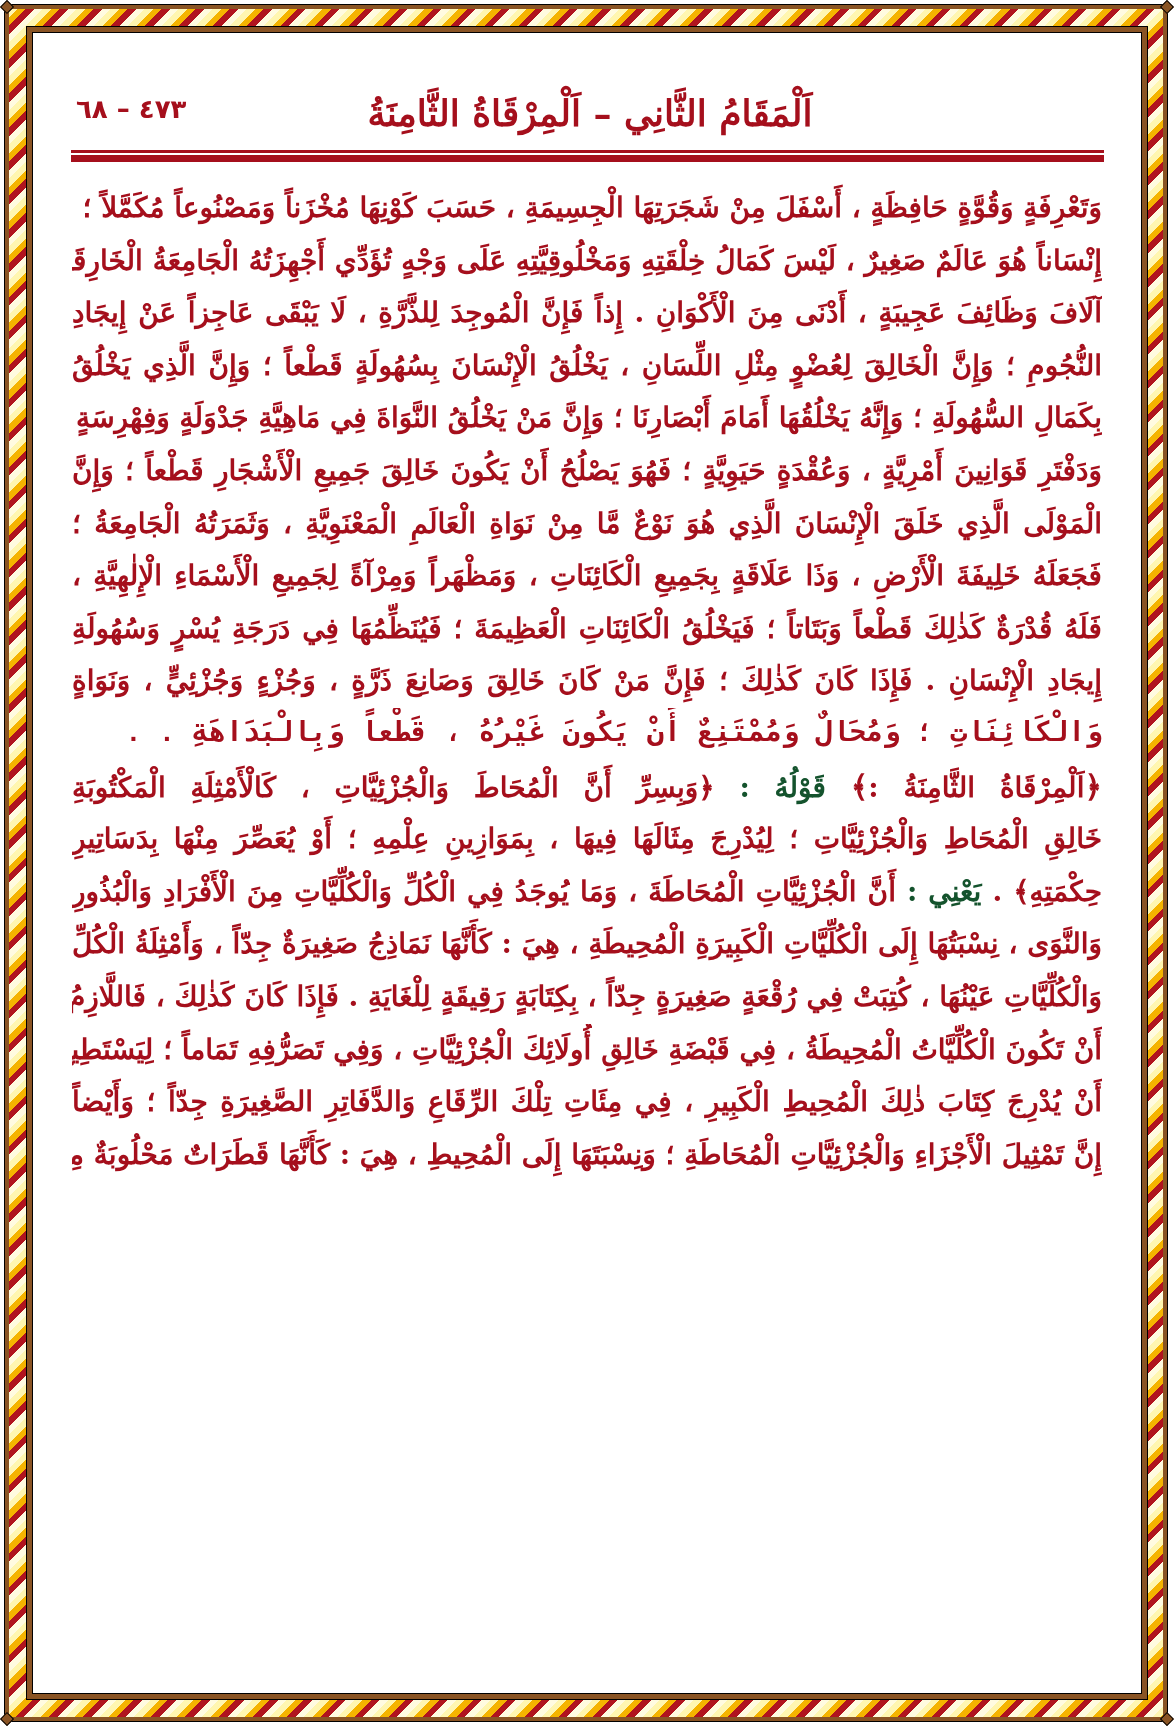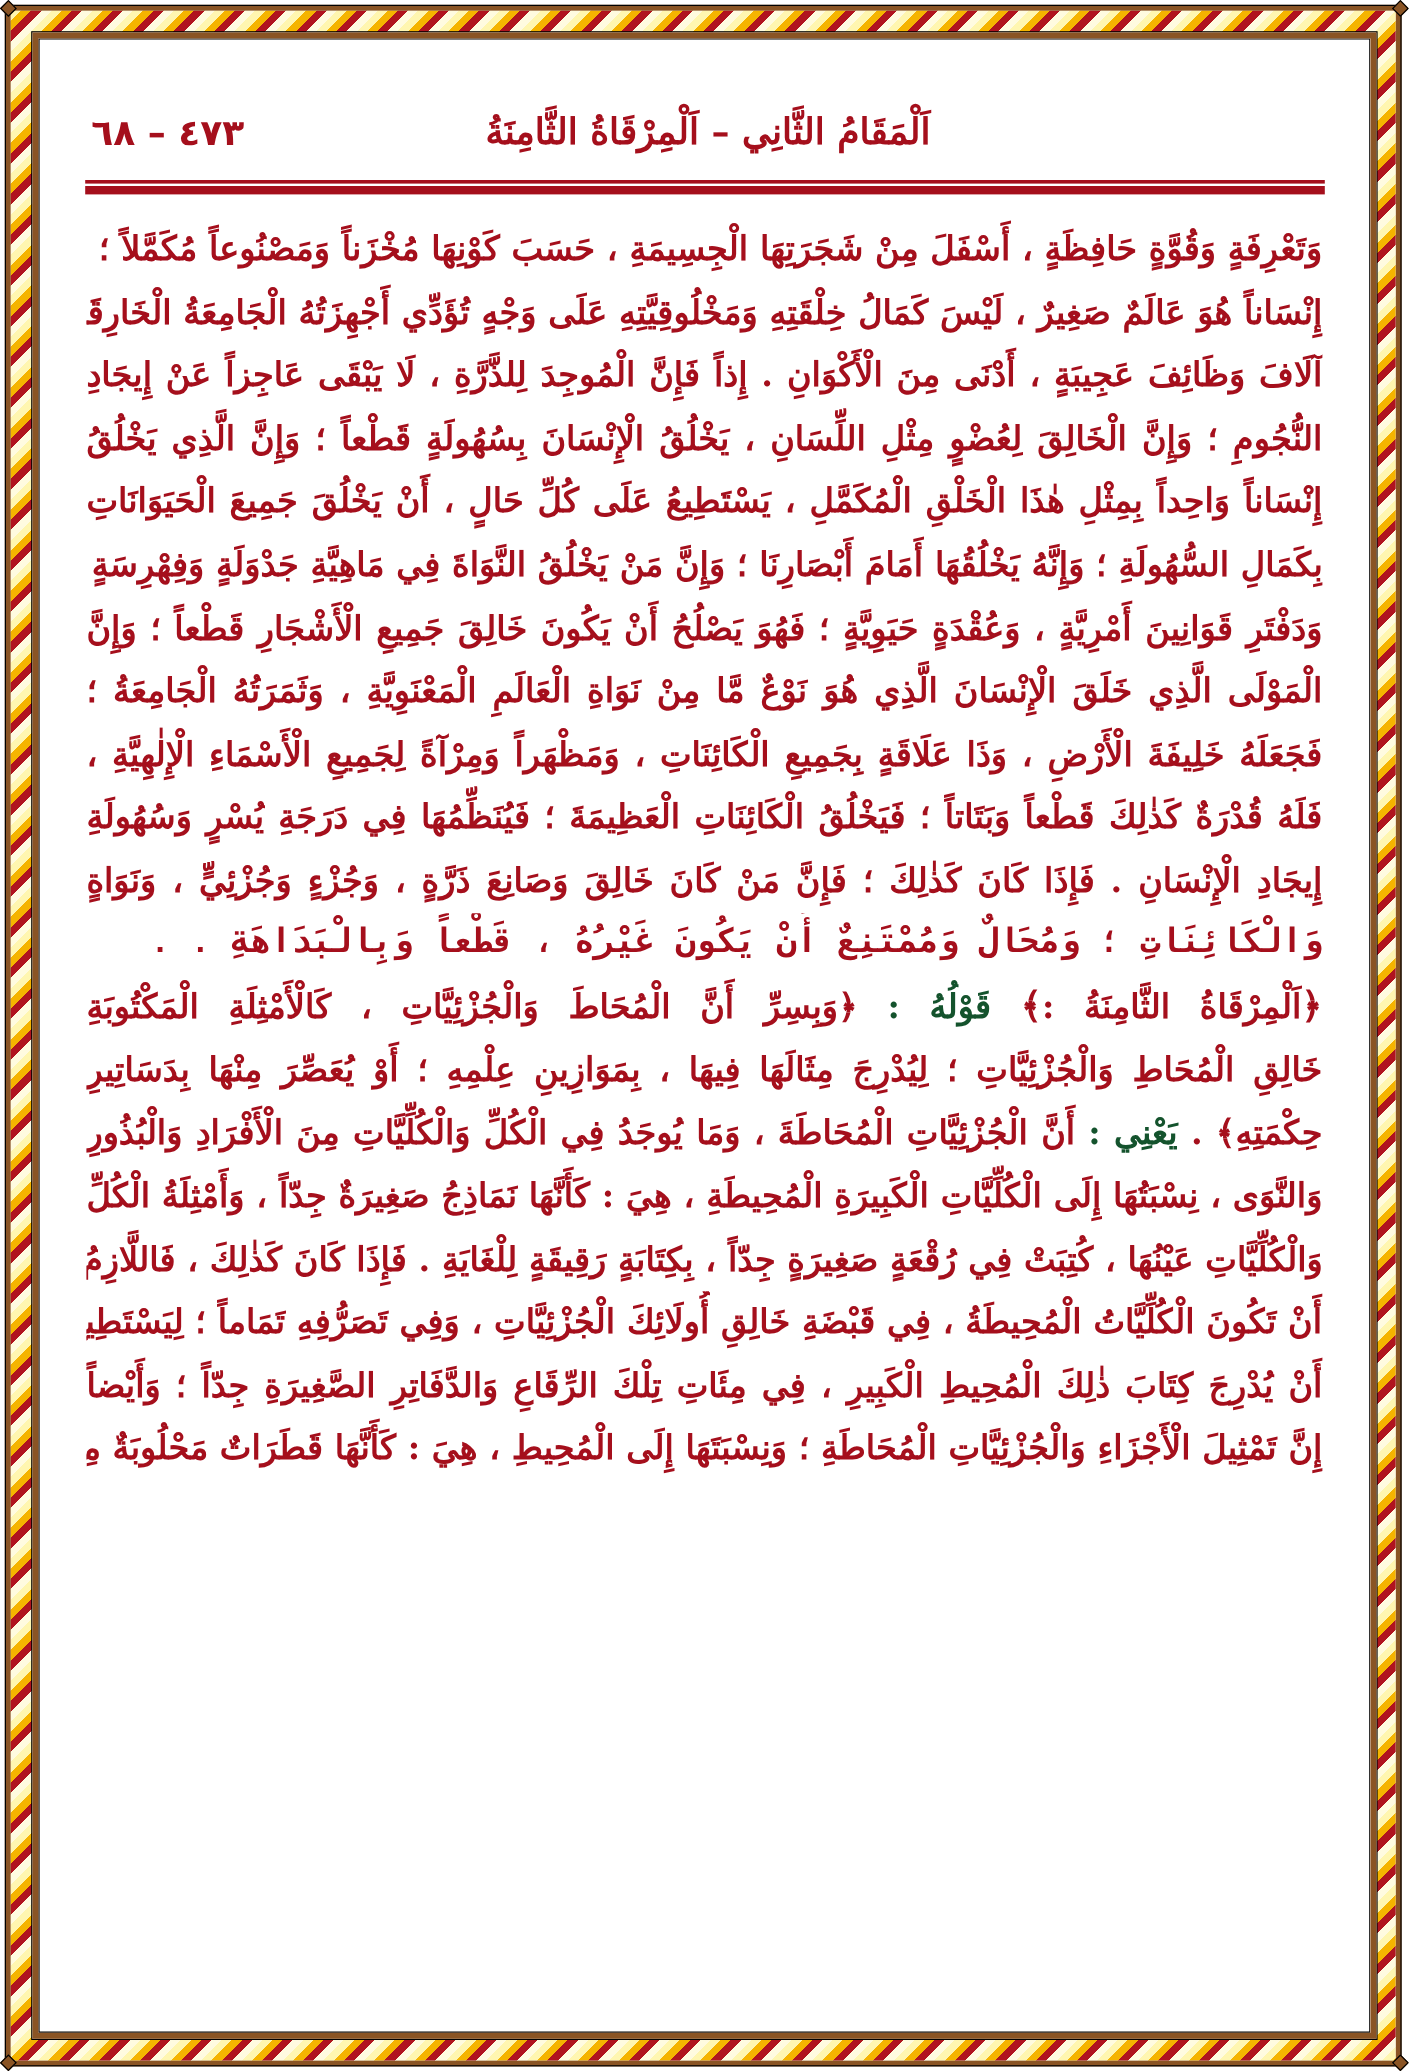--- a/index.html
+++ b/index.html
@@ -29,25 +29,25 @@
     position:absolute; width:8px; height:8px; background:#8a5424;
     border:1px solid #000; transform:rotate(45deg);
   }
 
   .header {
     position:absolute; left:76px; top:88px; width:1028px; height:50px;
     direction:rtl;
   }
   .header-title {
     position:absolute; right:0; left:0; text-align:center; top:4px;
-    font-family:"DejaVu Serif", serif; font-weight:bold; font-size:30px; color:#a50f1c;
+    font-family:"DejaVu Serif", serif; font-weight:bold; font-size:36px; color:#a50f1c;
   }
   .header-page {
     position:absolute; left:0; top:6px; direction:ltr;
-    font-family:"DejaVu Sans", sans-serif; font-weight:bold; font-size:30px; color:#a50f1c;
+    font-family:"DejaVu Sans", sans-serif; font-weight:bold; font-size:26px; color:#a50f1c;
   }
   .header-rule-thin {
     position:absolute; left:71px; top:150px; width:1033px; height:3px; background:#a50f1c;
   }
   .header-rule-thick {
     position:absolute; left:71px; top:155px; width:1033px; height:7px; background:#a50f1c;
   }
 
   .body-text {
     position:absolute; left:72px; top:182px; width:1030px;
@@ -77,21 +77,20 @@
 </div>
 <div class="header-rule-thin"></div>
 <div class="header-rule-thick"></div>
 
 <div class="body-text">
 
   <span class="line">وَتَعْرِفَةٍ وَقُوَّةٍ حَافِظَةٍ ، أَسْفَلَ مِنْ شَجَرَتِهَا الْجِسِيمَةِ ، حَسَبَ كَوْنِهَا مُخْزَناً وَمَصْنُوعاً مُكَمَّلاً ؛ وَأَنَّ</span>
   <span class="line">إِنْسَاناً هُوَ عَالَمٌ صَغِيرٌ ، لَيْسَ كَمَالُ خِلْقَتِهِ وَمَخْلُوقِيَّتِهِ عَلَى وَجْهٍ تُؤَدِّي أَجْهِزَتُهُ الْجَامِعَةُ الْخَارِقَةُ ،</span>
   <span class="line">آلَافَ وَظَائِفَ عَجِيبَةٍ ، أَدْنَى مِنَ الْأَكْوَانِ . إِذاً فَإِنَّ الْمُوجِدَ لِلذَّرَّةِ ، لَا يَبْقَى عَاجِزاً عَنْ إِيجَادِ</span>
   <span class="line">النُّجُومِ ؛ وَإِنَّ الْخَالِقَ لِعُضْوٍ مِثْلِ اللِّسَانِ ، يَخْلُقُ الْإِنْسَانَ بِسُهُولَةٍ قَطْعاً ؛ وَإِنَّ الَّذِي يَخْلُقُ</span>
-  <span class="line">إِنْسَاناً وَاحِداً بِمِثْلِ هٰذَا الْخَلْقِ الْمُكَمَّلِ ، يَسْتَطِيعُ عَلَى كُلِّ حَالٍ ، أَنْ يَخْلُقَ جَمِيعَ الْحَيَوَانَاتِ</span>
   <span class="line">بِكَمَالِ السُّهُولَةِ ؛ وَإِنَّهُ يَخْلُقُهَا أَمَامَ أَبْصَارِنَا ؛ وَإِنَّ مَنْ يَخْلُقُ النَّوَاةَ فِي مَاهِيَّةِ جَدْوَلَةٍ وَفِهْرِسَةٍ ،</span>
   <span class="line">وَدَفْتَرِ قَوَانِينَ أَمْرِيَّةٍ ، وَعُقْدَةٍ حَيَوِيَّةٍ ؛ فَهُوَ يَصْلُحُ أَنْ يَكُونَ خَالِقَ جَمِيعِ الْأَشْجَارِ قَطْعاً ؛ وَإِنَّ</span>
   <span class="line">الْمَوْلَى الَّذِي خَلَقَ الْإِنْسَانَ الَّذِي هُوَ نَوْعٌ مَّا مِنْ نَوَاةِ الْعَالَمِ الْمَعْنَوِيَّةِ ، وَثَمَرَتُهُ الْجَامِعَةُ ؛</span>
   <span class="line">فَجَعَلَهُ خَلِيفَةَ الْأَرْضِ ، وَذَا عَلَاقَةٍ بِجَمِيعِ الْكَائِنَاتِ ، وَمَظْهَراً وَمِرْآةً لِجَمِيعِ الْأَسْمَاءِ الْإِلٰهِيَّةِ ،</span>
   <span class="line">فَلَهُ قُدْرَةٌ كَذٰلِكَ قَطْعاً وَبَتَاتاً ؛ فَيَخْلُقُ الْكَائِنَاتِ الْعَظِيمَةَ ؛ فَيُنَظِّمُهَا فِي دَرَجَةِ يُسْرٍ وَسُهُولَةِ</span>
   <span class="line">إِيجَادِ الْإِنْسَانِ . فَإِذَا كَانَ كَذٰلِكَ ؛ فَإِنَّ مَنْ كَانَ خَالِقَ وَصَانِعَ ذَرَّةٍ ، وَجُزْءٍ وَجُزْئِيٍّ ، وَنَوَاةٍ</span>
   <span class="line last">وَالْكَائِنَاتِ ؛ وَمُحَالٌ وَمُمْتَنِعٌ أَنْ يَكُونَ غَيْرُهُ ، قَطْعاً وَبِالْبَدَاهَةِ . .</span>
 
   <span class="line">
     <span class="orn">﴿</span><span>اَلْمِرْقَاةُ الثَّامِنَةُ :</span><span class="orn">﴾</span>

